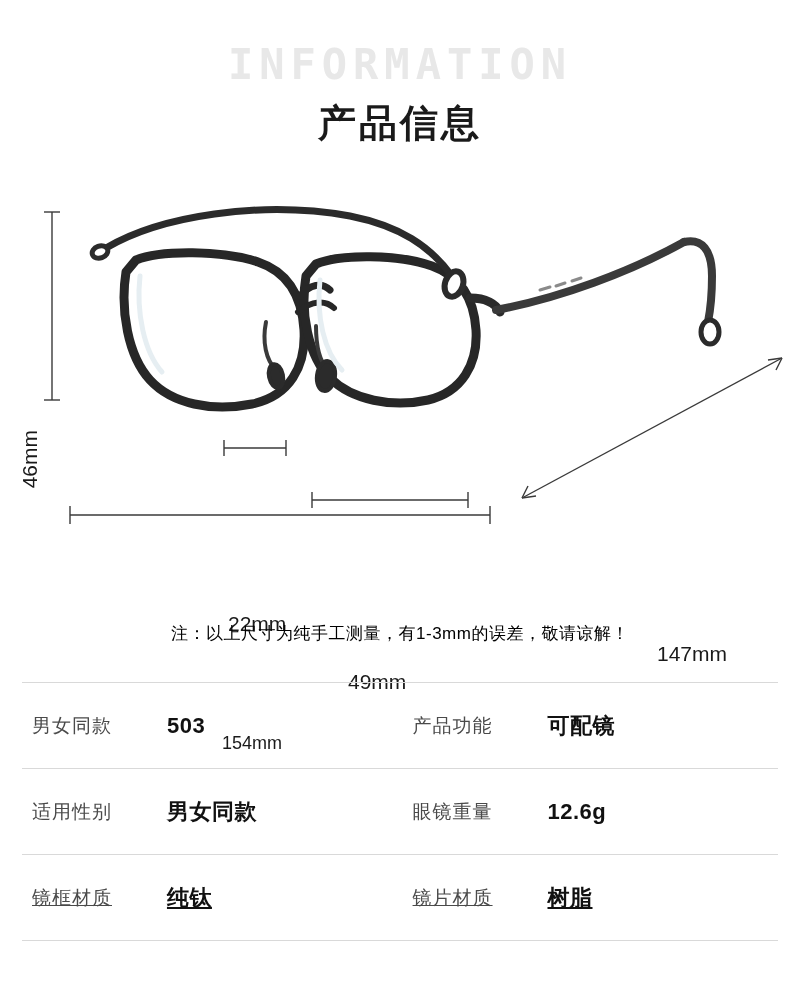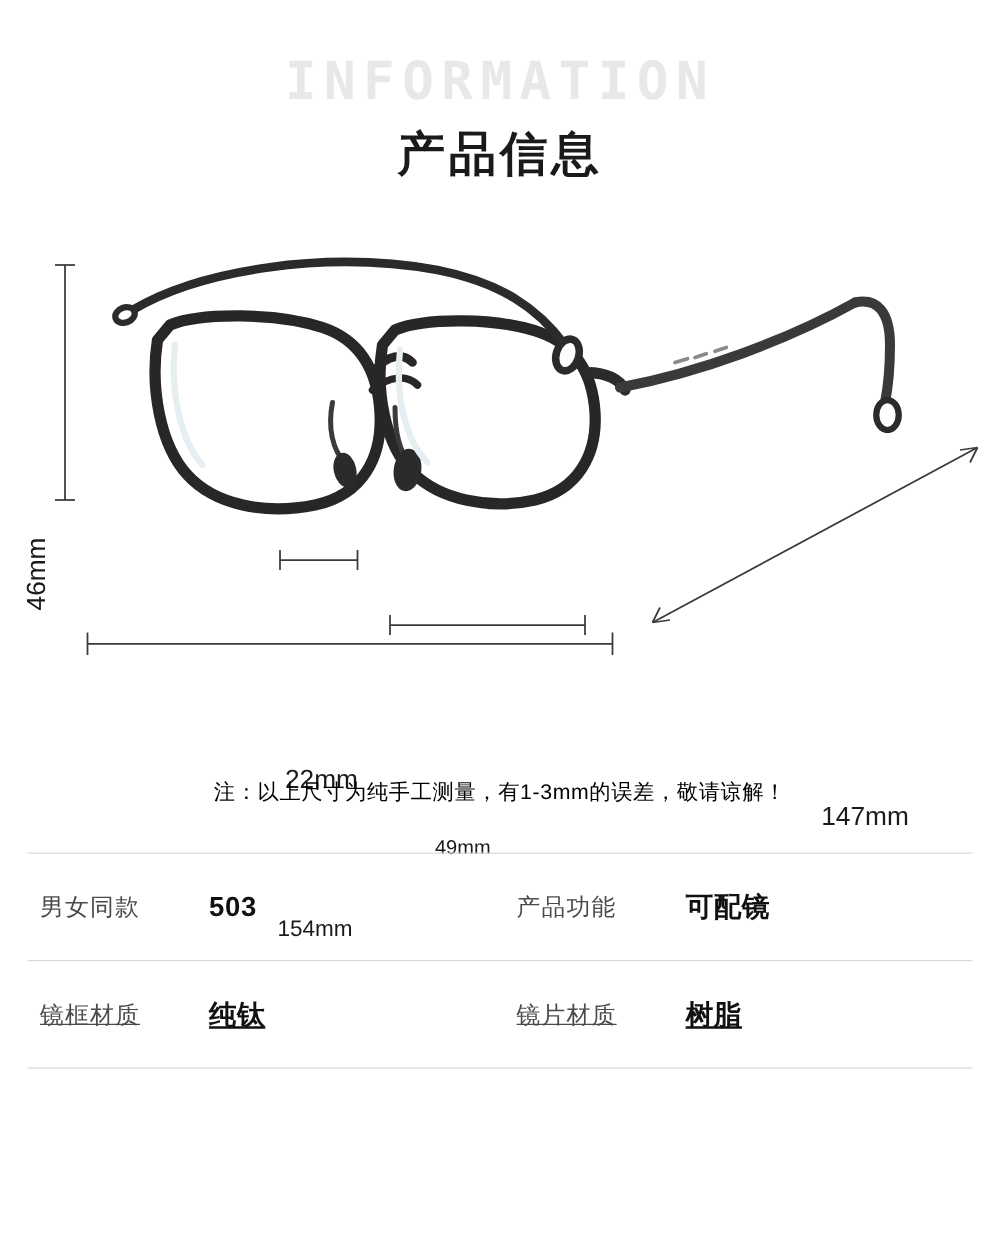--- a/index.html
+++ b/index.html
@@ -66,21 +66,21 @@
   }
   #label-46 {
     left: 18px;
     top: 250px;
     writing-mode: vertical-rl;
     text-orientation: mixed;
     transform: rotate(180deg);
     font-size: 21px;
   }
   #label-22  { left: 228px; top: 432px; font-size: 21px; }
-  #label-49  { left: 348px; top: 490px; font-size: 16px; }
+  #label-49  { left: 348px; top: 490px; font-size: 21px; }
   #label-154 { left: 222px; top: 553px; font-size: 18px; }
   #label-147 { left: 657px; top: 462px; font-size: 21px; text-align: right; }
 
   
   .note {
     position: absolute;
     top: 622px;
     left: 0; right: 0;
     text-align: center;
     font-size: 17px;
@@ -207,19 +207,25 @@
 
 <table class="spec-table">
   <tbody>
     <tr>
       <td class="key">男女同款</td>
       <td class="val">503</td>
       <td class="key right">产品功能</td>
       <td class="val">可配镜</td>
     </tr>
     <tr>
+      <td class="key">适用性别</td>
+      <td class="val">男女同款</td>
+      <td class="key right">眼镜重量</td>
+      <td class="val">12.6g</td>
+    </tr>
+    <tr>
       <td class="key">镜框材质</td>
       <td class="val">纯钛</td>
       <td class="key right">镜片材质</td>
       <td class="val">树脂</td>
     </tr>
   </tbody>
 </table>
 
 </body></html>

